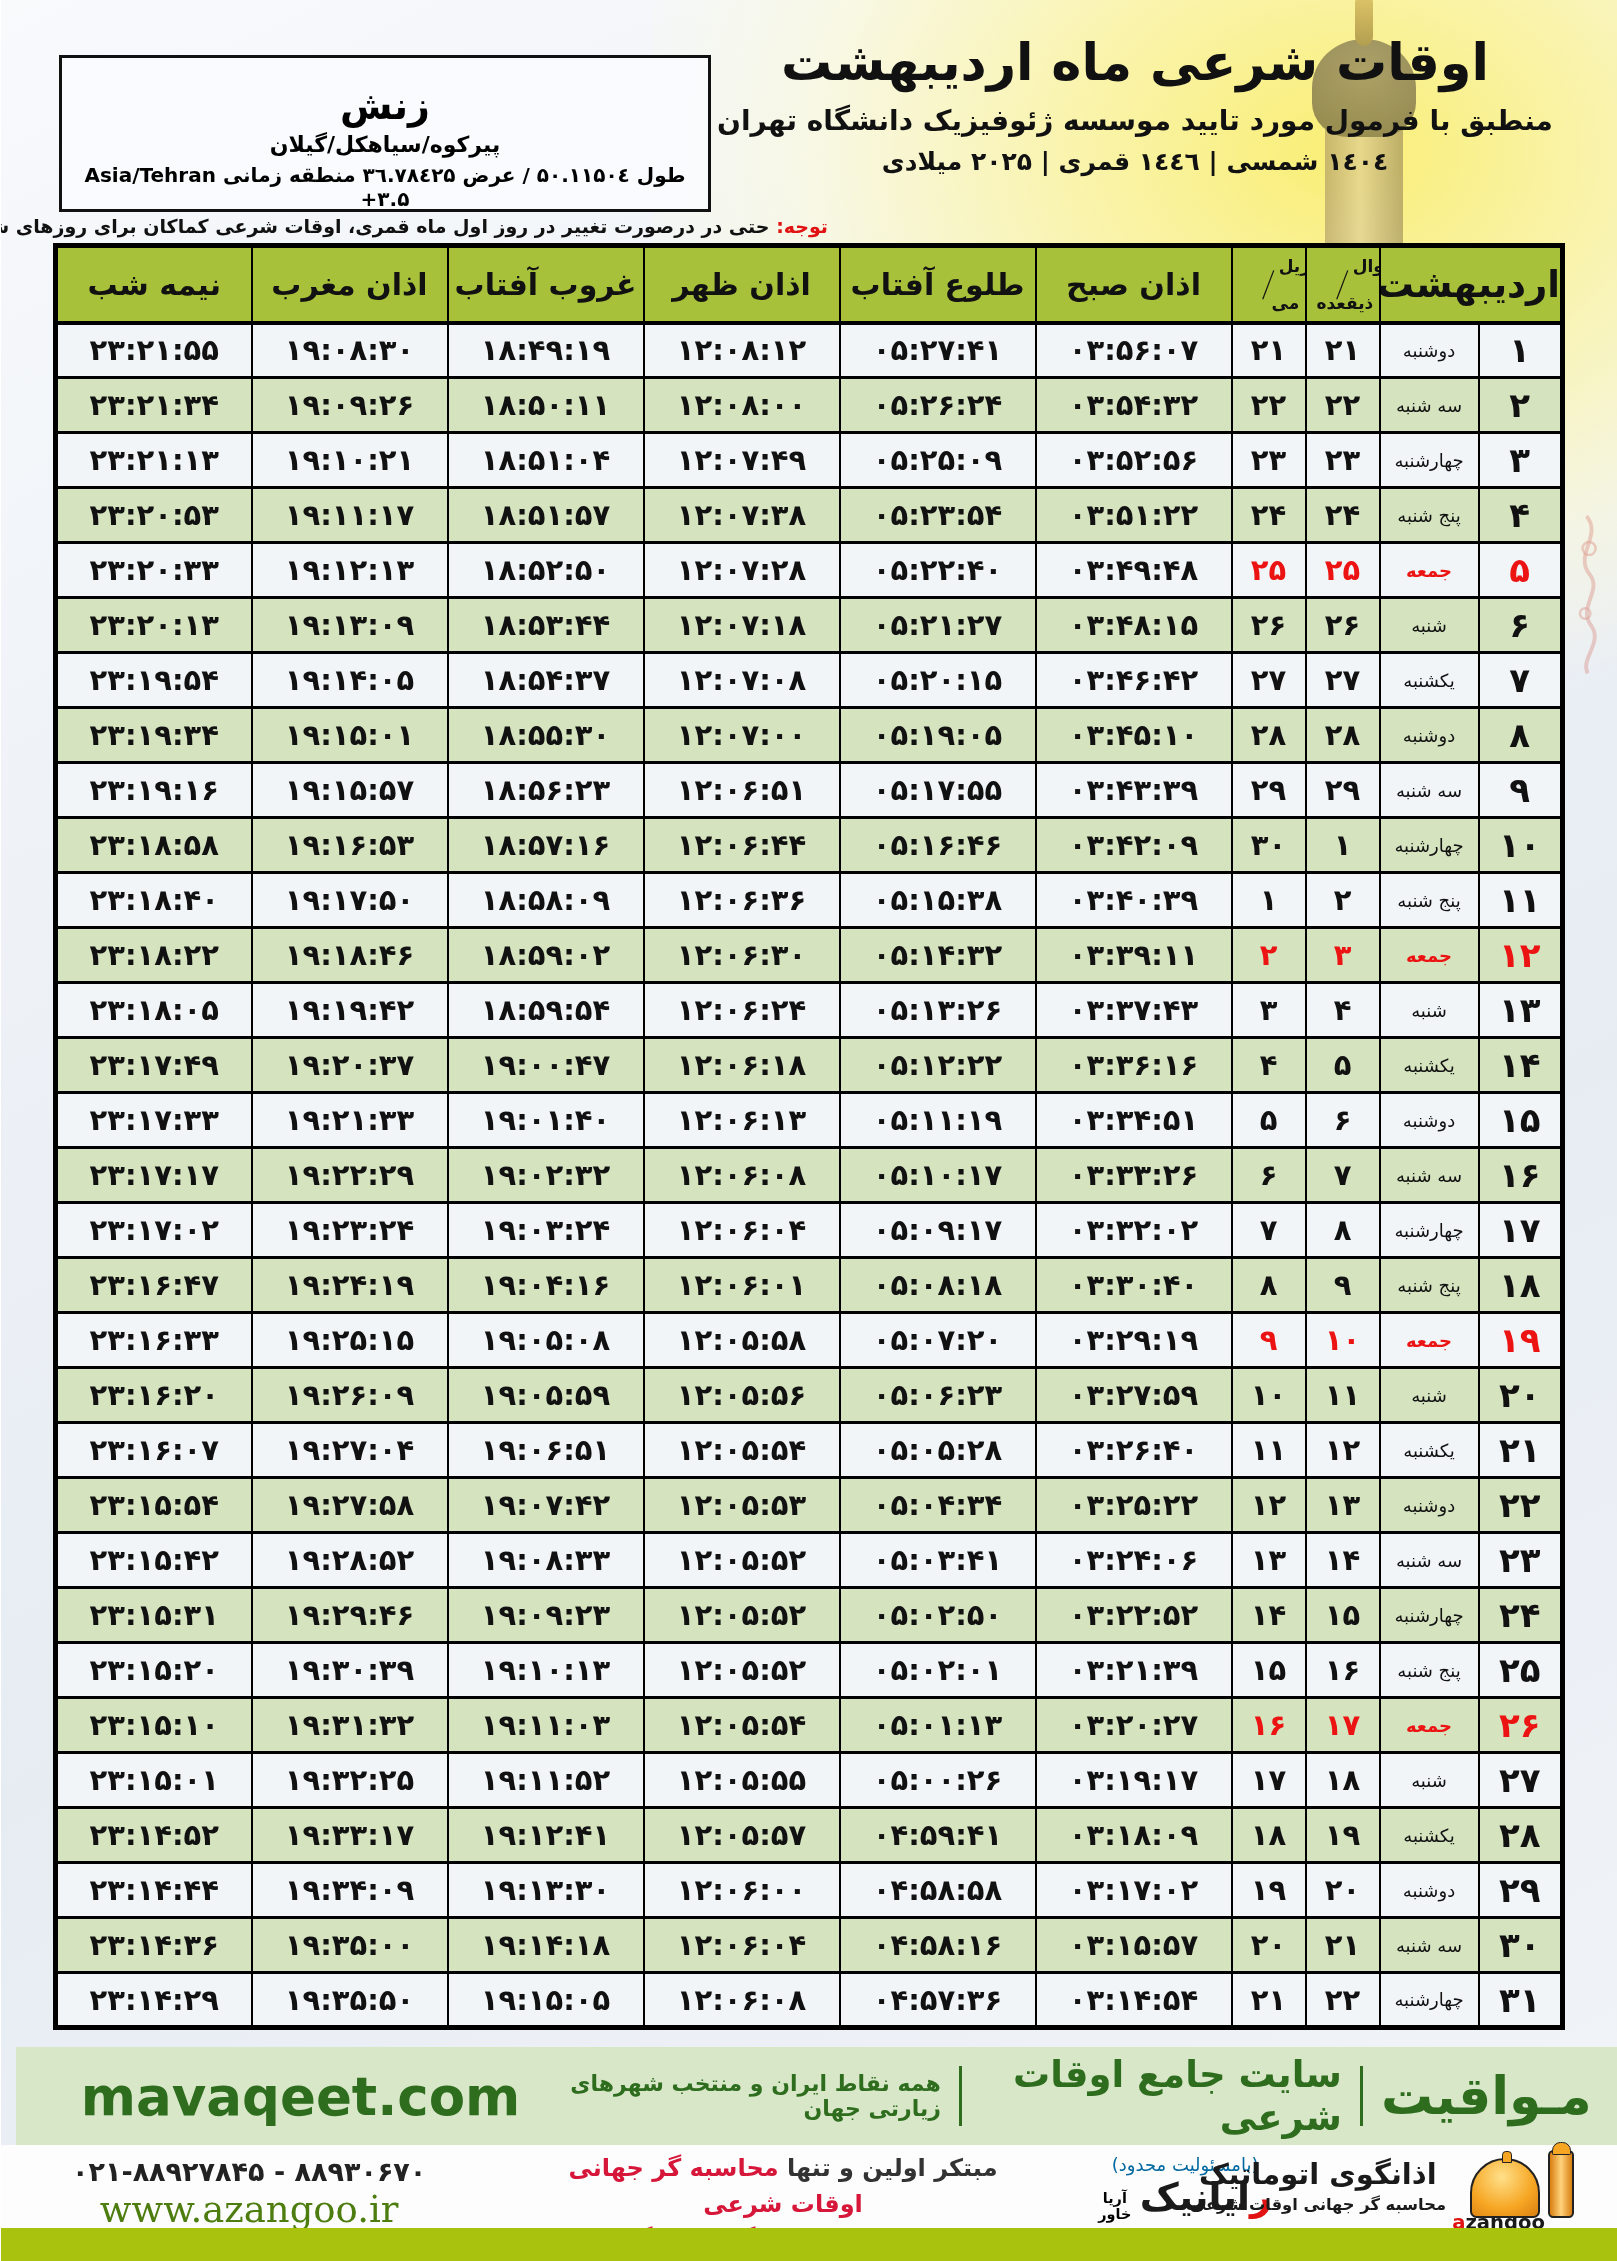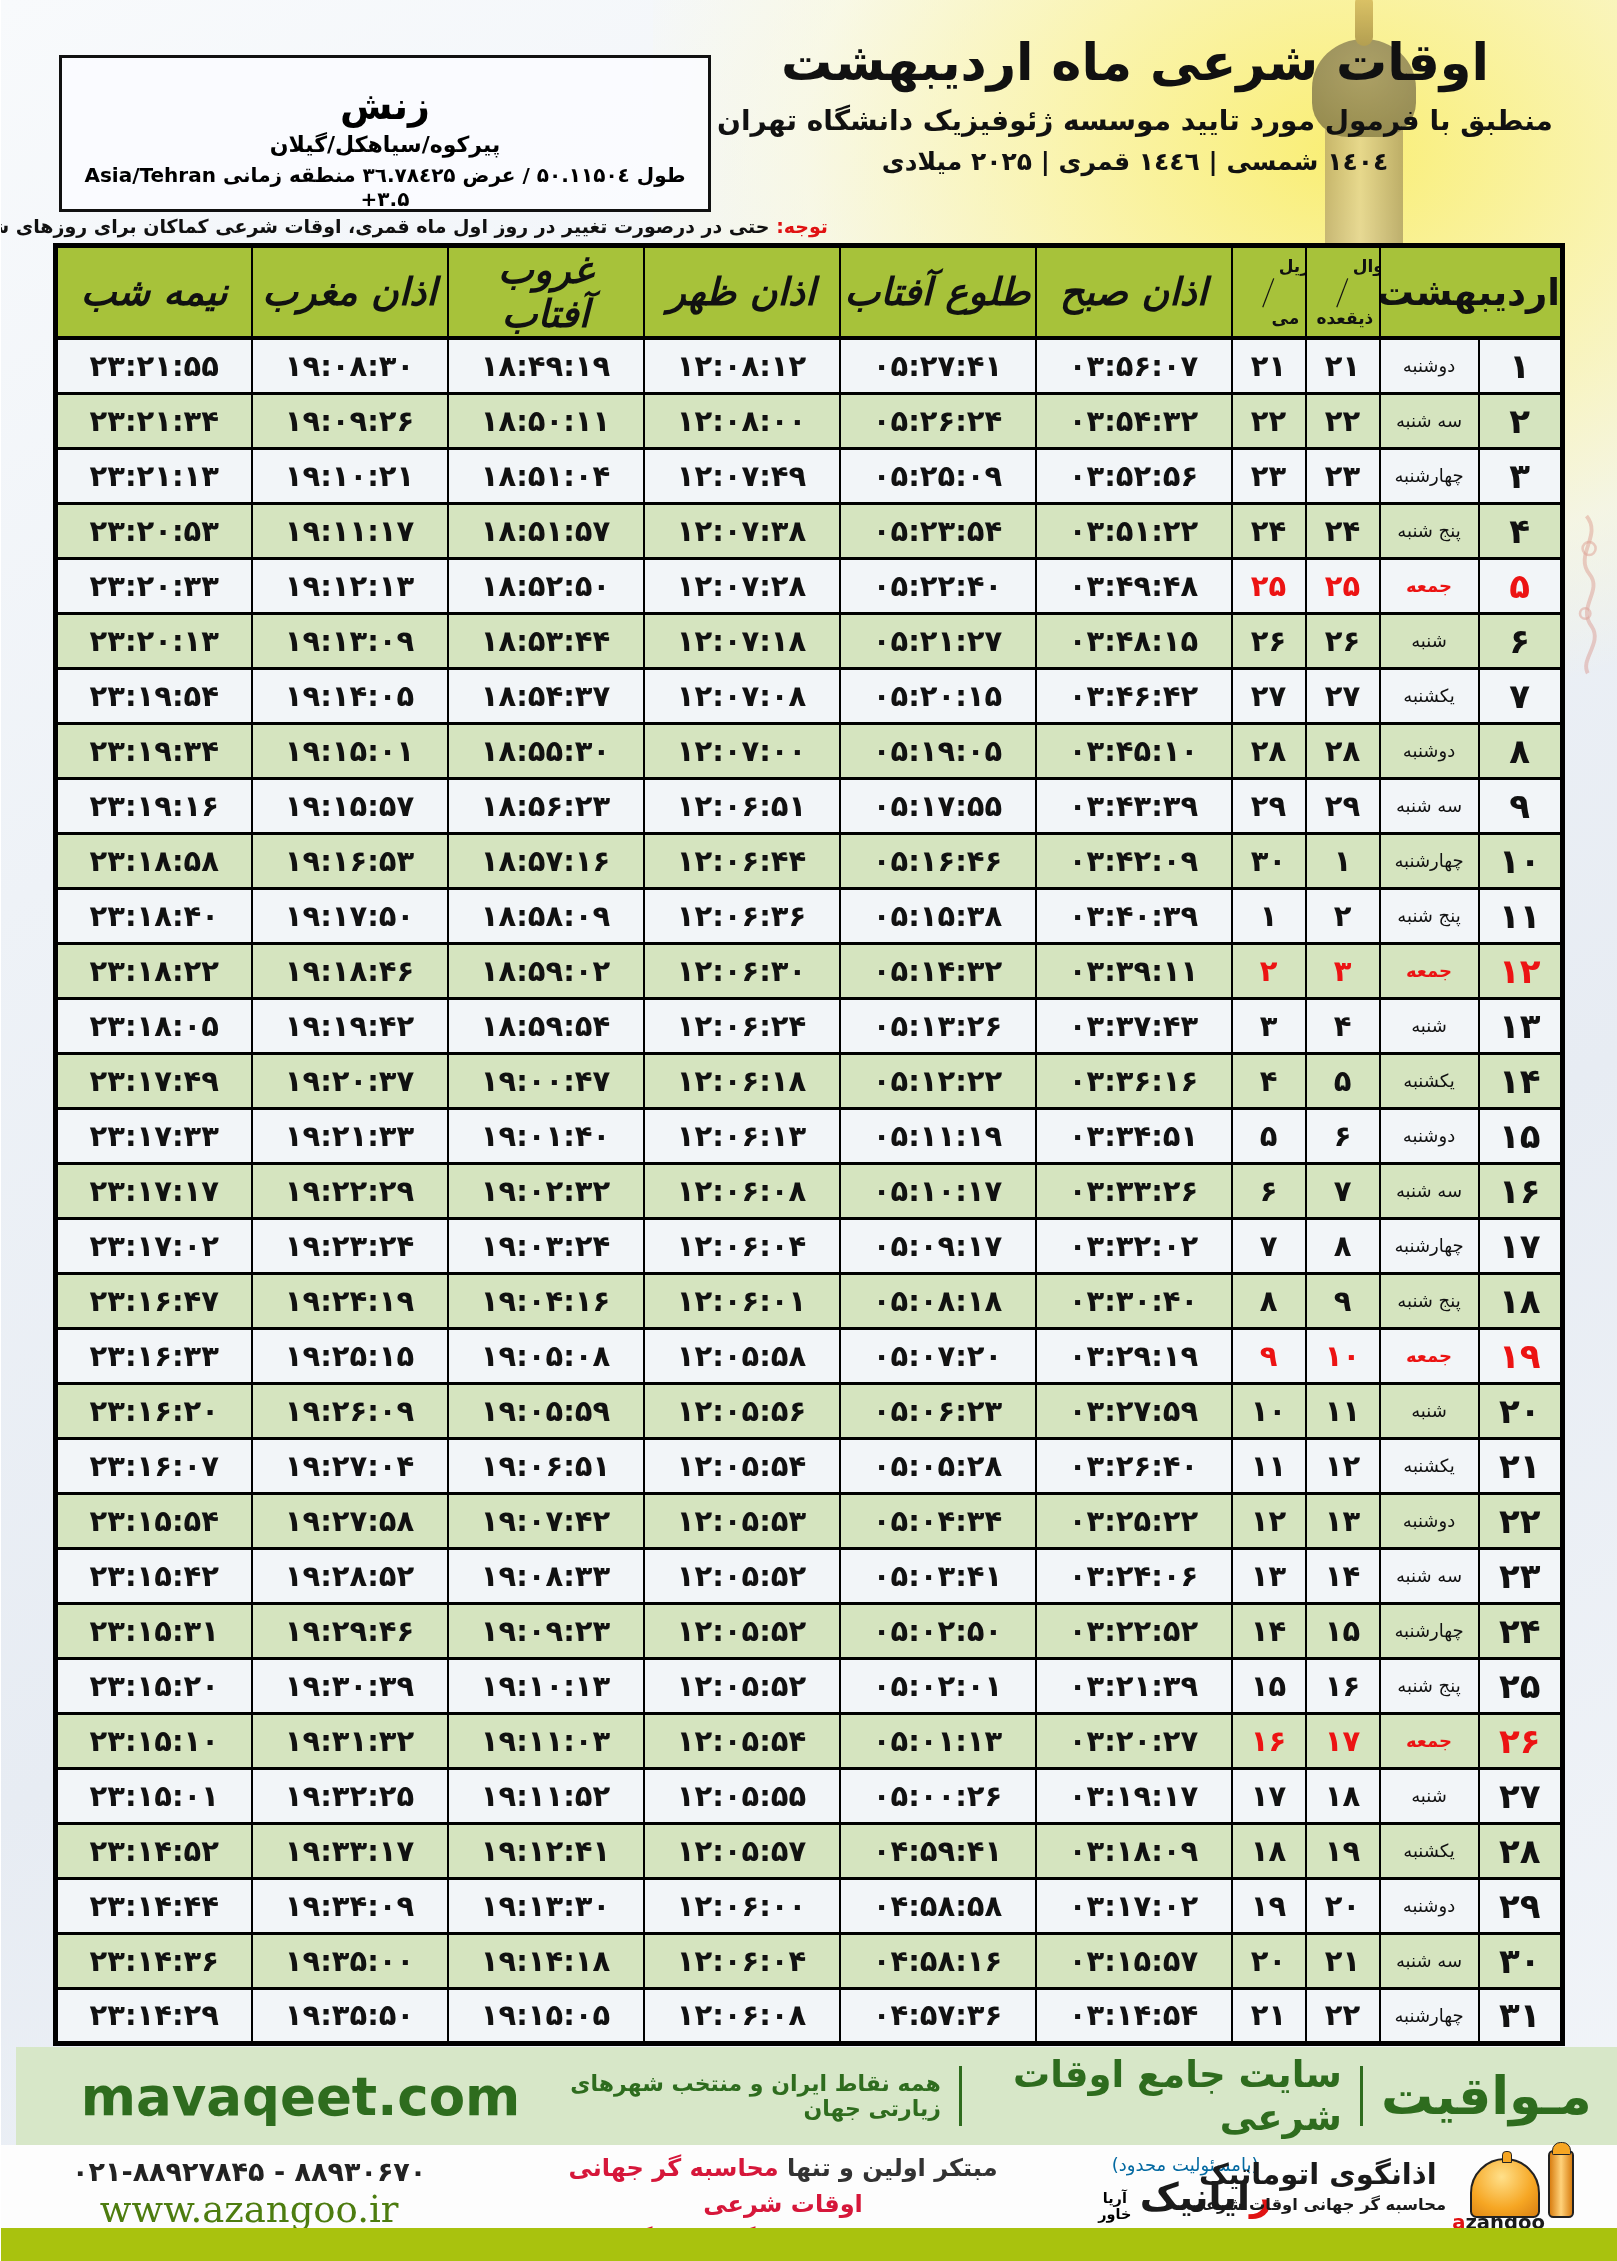--- a/index.html
+++ b/index.html
@@ -43,21 +43,21 @@
   
   .cal-wrap { position:absolute; left:53px; top:243px; width:1512px; }
   table.cal { width:1512px; border-collapse:collapse; table-layout:fixed; direction:rtl;
     border:5.9px solid #000; background:transparent; }
   table.cal th, table.cal td { border:2px solid #000; text-align:center; vertical-align:middle;
     overflow:hidden; color:#111; }
   table.cal thead th { background:#a7c23a; height:77px; border-bottom:4.6px solid #000; }
   table.cal tbody tr { height:55px; }
   table.cal tbody tr td { border-top:3.9px solid #000; }
   th.h-month { font-size:37px; font-weight:bold; }
-  th.h-time { font-size:38px; font-weight:bold;font-style:italic; }
+  th.h-time { font-size:30px; font-weight:bold; }
   th.h-small { font-size:17px; font-weight:bold; padding:2.6px 1.3px; }
   .stack { display:flex; flex-direction:column; height:100%; justify-content:space-between; padding:5.2px 3.9px; }
   .stack .top { align-self:flex-end;margin-left:41px; }
   .stack .bot { align-self:flex-start; }
   .stack .slash { align-self:center; transform:rotate(14deg) scaleY(2.6); font-weight:normal;
     font-size:14.4px; line-height:6.5px; }
   td.c-day { font-size:34px; font-weight:bold; }
   td.c-week { font-size:18px; }
   td.c-small { font-size:29px; font-weight:bold; }
   td.c-time { font-size:29px; font-weight:bold; letter-spacing:0.7px; }

